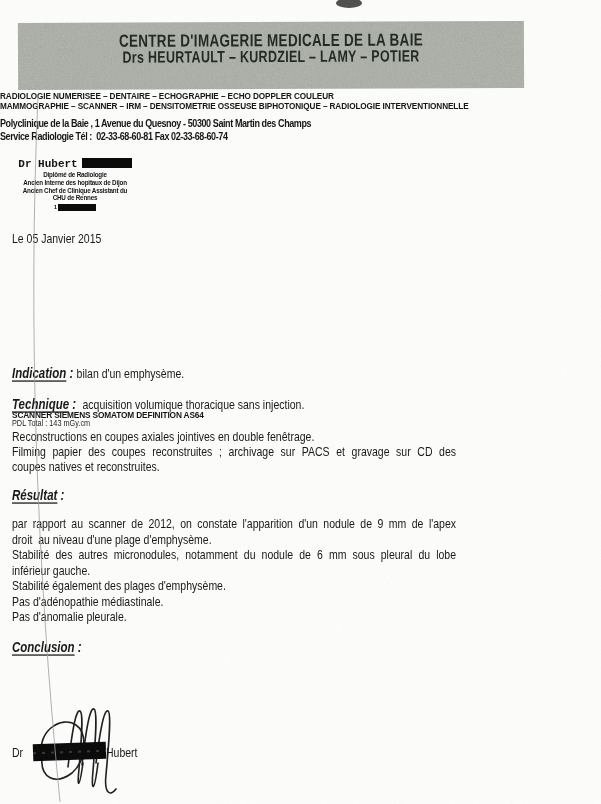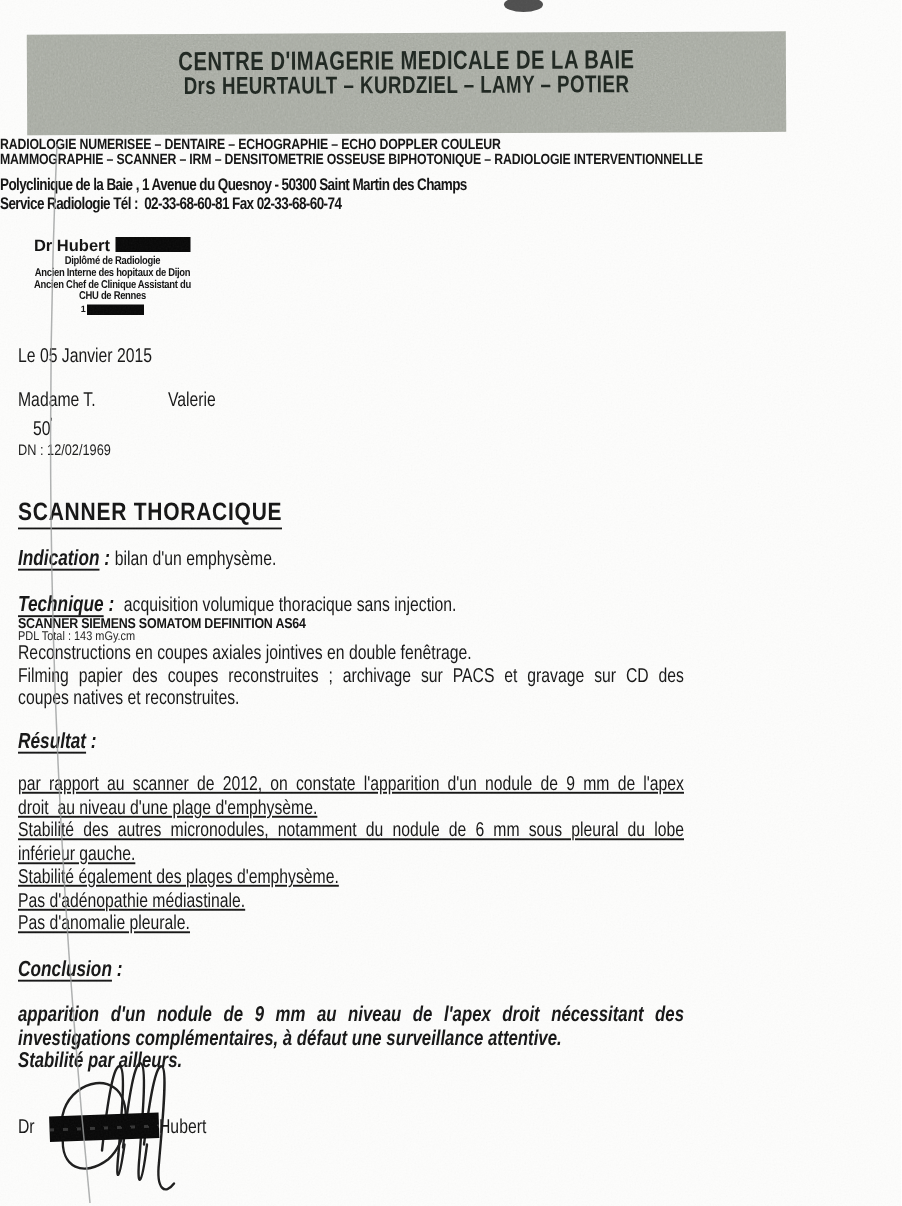--- a/index.html
+++ b/index.html
@@ -27,21 +27,21 @@
   #band-l2{font-size:12.5px;letter-spacing:.3px;line-height:17px;}
   
   #services{left:0;top:92px;width:530px;text-align:left;}
   .svc{font-size:8.2px;font-weight:bold;letter-spacing:-.1px;line-height:10px;
        transform:scaleY(1.2);transform-origin:center;white-space:pre;color:#121212;}
   #addr{left:0;top:117px;width:530px;text-align:left;}
   .addr{font-size:9px;font-weight:bold;letter-spacing:-.4px;line-height:13px;
         transform:scaleY(1.25);transform-origin:center;white-space:pre;color:#121212;}
   
   #docblock{left:15px;top:157px;width:120px;text-align:center;color:#111;}
-  #doc-name{font-size:11px;font-weight:bold;line-height:13px;white-space:pre;}
+  #doc-name{font-size:11px;font-weight:bold;line-height:13px;white-space:pre;font-family:Liberation Mono, monospace;}
   .cred{font-size:6.3px;font-weight:bold;letter-spacing:-.2px;line-height:7.8px;
         transform:scaleY(1.2);transform-origin:center;white-space:pre;}
   .redact{display:inline-block;background:#070707;}
   .redact-name{width:50px;height:10px;margin-left:4px;transform:translateY(1px);}
   .redact-small{width:38px;height:7px;vertical-align:middle;margin-left:1px;}
   #doc-masked{font-size:6px;font-weight:bold;line-height:9px;margin-top:1px;}
   
   #date-line{left:12px;top:231px;}
   #patient{left:12px;top:260px;width:300px;}
   #p-name{position:relative;}
@@ -55,21 +55,21 @@
   #indication-line{left:12px;top:366px;width:445px;}
   #technique-line{left:12px;top:397px;width:445px;}
   #scanner-line{left:12px;top:410px;font-size:8.3px;font-weight:bold;letter-spacing:-.15px;
                 line-height:10px;transform:scaleY(1.15);transform-origin:0 50%;white-space:pre;color:#111;}
   #pdl-line{left:12px;top:419px;font-size:7.3px;line-height:9px;color:#222;
             transform:scaleY(1.15);transform-origin:0 50%;white-space:pre;}
   #recon-line{left:12px;top:429px;width:445px;}
   #filming-line{left:12px;top:444px;width:444px;}
   #natives-line{left:12px;top:459px;width:445px;}
   #resultat-label{left:12px;top:488px;}
-  #resultat-lines{left:12px;top:516px;width:444px;text-decoration:underline;}
+  #resultat-lines{left:12px;top:516px;width:444px;}
   #conclusion-label{left:12px;top:640px;}
   #conclusion-lines{left:12px;top:670px;width:444px;}
   .concl .ln{font-weight:bold;font-style:italic;font-size:11.2px;line-height:15.5px;}
   
   #sig-scribble{left:28px;top:705px;}
   #sig-redact{left:33px;top:743px;width:73px;height:17px;background:#070707;
       transform:rotate(-2deg);
       background-image:repeating-linear-gradient(90deg, rgba(255,255,255,.18) 0 3px, transparent 3px 9px);
       background-size:100% 2px;background-position:0 8px;background-repeat:no-repeat;
       background-color:#070707;}
@@ -110,29 +110,21 @@
     <div id="doc-name"><span>Dr Hubert</span><span class="redact redact-name"></span></div>
     <div class="cred">Diplômé de Radiologie</div>
     <div class="cred">Ancien Interne des hopitaux de Dijon</div>
     <div class="cred">Ancien Chef de Clinique Assistant du</div>
     <div class="cred">CHU de Rennes</div>
     <div id="doc-masked"><span>1</span><span class="redact redact-small"></span></div>
   </div>
 
   <div id="date-line" class="abs ln">Le 05 Janvier 2015</div>
 
-  <div id="patient" class="abs">
-    <div id="p-name" class="ln"><span>Madame T.</span><span id="p-first">Valerie</span></div>
-    <div id="p-50" class="ln"><span>50</span><span id="p-tick">'</span></div>
-    <div class="ln-sm">DN : 12/02/1969</div>
-  </div>
 
-  <div id="title-block" class="abs">
-    <span class="ttl"><span class="u-thick">SCANNER THORACIQUE</span></span>
-  </div>
 
   <div id="indication-line" class="abs ln"><span class="lbl u">Indication</span><span class="lbl"> : </span><span>bilan d'un emphysème.</span></div>
 
   <div id="technique-line" class="abs ln"><span class="lbl u">Technique</span><span class="lbl"> :  </span><span>acquisition volumique thoracique sans injection.</span></div>
   <div id="scanner-line" class="abs">SCANNER SIEMENS SOMATOM DEFINITION AS64</div>
   <div id="pdl-line" class="abs">PDL Total : 143 mGy.cm</div>
   <div id="recon-line" class="abs ln">Reconstructions en coupes axiales jointives en double fenêtrage.</div>
   <div id="filming-line" class="abs ln jfull">Filming papier des coupes reconstruites ; archivage sur PACS et gravage sur CD des</div>
   <div id="natives-line" class="abs ln">coupes natives et reconstruites.</div>
 
@@ -141,25 +133,20 @@
     <div class="ln jfull">par rapport au scanner de 2012, on constate l'apparition d'un nodule de 9 mm de l'apex</div>
     <div class="ln">droit  au niveau d'une plage d'emphysème.</div>
     <div class="ln jfull">Stabilité des autres micronodules, notamment du nodule de 6 mm sous pleural du lobe</div>
     <div class="ln">inférieur gauche.</div>
     <div class="ln">Stabilité également des plages d'emphysème.</div>
     <div class="ln">Pas d'adénopathie médiastinale.</div>
     <div class="ln">Pas d'anomalie pleurale.</div>
   </div>
 
   <div id="conclusion-label" class="abs ln"><span class="lbl u">Conclusion</span><span class="lbl"> :</span></div>
-  <div id="conclusion-lines" class="abs concl">
-    <div class="ln jfull">apparition d'un nodule de 9 mm au niveau de l'apex droit nécessitant des</div>
-    <div class="ln">investigations complémentaires, à défaut une surveillance attentive.</div>
-    <div class="ln">Stabilité par ailleurs.</div>
-  </div>
 
   <svg id="sig-scribble" class="abs" width="115" height="92" viewBox="0 0 115 92" xmlns="http://www.w3.org/2000/svg">
     <g fill="none" stroke="#1c1c1c" stroke-width="1.6" stroke-linecap="round">
       <path d="M14,52 C8,26 34,10 48,20 C60,28 58,56 44,68 C28,80 12,74 14,52"></path>
       <path d="M40,62 C44,26 48,4 52,6 C56,8 53,38 51,64 C49,82 51,86 55,58"></path>
       <path d="M54,60 C58,24 62,2 66,4 C70,6 67,40 65,66 C63,86 66,90 70,58"></path>
       <path d="M68,58 C72,26 76,4 80,6 C84,8 80,46 78,70 C76,88 82,92 88,84"></path>
     </g>
   </svg>
   <div id="sig-redact" class="abs"></div>

